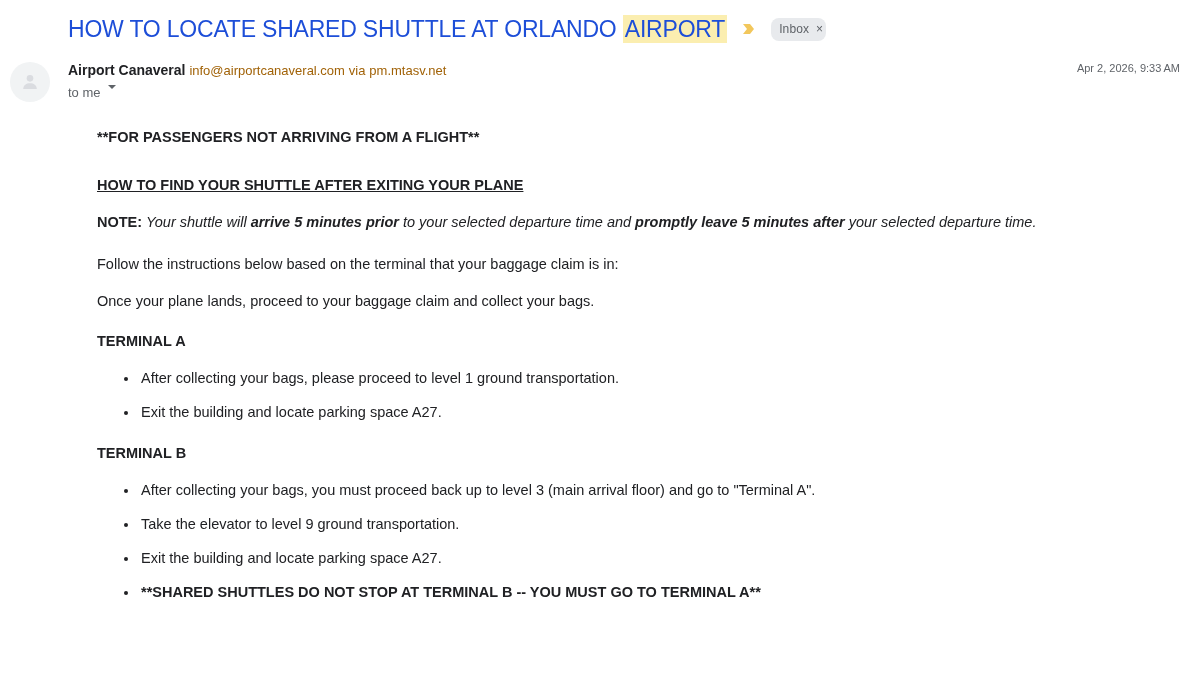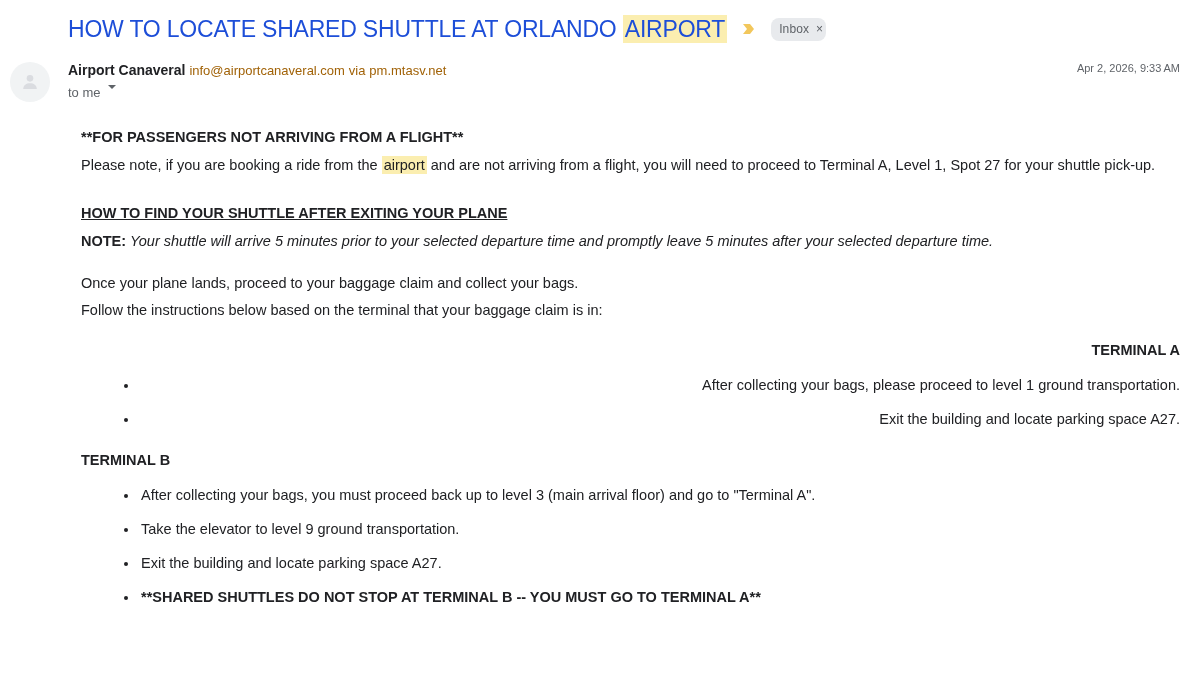--- a/index.html
+++ b/index.html
@@ -122,43 +122,43 @@
   }
 
   
   .body-wrap {
     padding: 0 20px 0 81px;
     font-size: 14.5px;
     color: #202124;
   }
   .p {
     line-height: 21px;
-    margin: 0;
+    margin: 16px;
   }
   .bold { font-weight: bold; }
   .ital { font-style: italic; }
-  .bolditalic { font-weight: normal; font-style: italic; }
+  .bolditalic { font-weight: bold; font-style: italic; }
   .underline { text-decoration: underline; }
 
   .blk-flight { margin-top: 25px; }
   .blk-flight .p + .p { margin-top: 7px; }
 
   .blk-find { margin-top: 27px; }
   .blk-find .p + .p { margin-top: 7px; }
 
   .blk-call { margin-top: 20px; }
 
   .blk-lands { margin-top: 21px; }
   .blk-lands .p + .p { margin-top: 6px; }
 
   .term-heading {
     font-weight: bold;
     line-height: 21px;
   }
-  .t-a { margin-top: 19px; text-align: right; }
+  .t-a { margin-top: 19px; }
   .t-b { margin-top: 20px; }
   .t-c { margin-top: 19px; }
 
   ul.bullets {
     margin: 14px 0 0 0;
     padding-left: 58px;
     list-style-type: disc;
   }
   ul.bullets li {
     line-height: 21px;
@@ -206,32 +206,31 @@
       <span class="caret"></span>
     </div>
   </div>
   <div class="timestamp">Apr 2, 2026, 9:33 AM</div>
 </div>
 
 <div class="body-wrap">
 
   <div class="blk-flight">
     <p class="p bold">**FOR PASSENGERS NOT ARRIVING FROM A FLIGHT**</p>
-    <p class="p"><span>Please note, if you are booking a ride from the </span><span class="hl">airport</span><span> and are not arriving from a flight, you will need to proceed to Terminal A, Level 1, Spot 27 for your shuttle pick-up.</span></p>
   </div>
 
   <div class="blk-find">
     <p class="p bold underline">HOW TO FIND YOUR SHUTTLE AFTER EXITING YOUR PLANE</p>
     <p class="p"><span class="bold">NOTE:</span><span class="ital"> Your shuttle will </span><span class="bolditalic">arrive 5 minutes prior</span><span class="ital"> to your selected departure time and </span><span class="bolditalic">promptly leave 5 minutes after</span><span class="ital"> your selected departure time.</span></p>
   </div>
 
 
   <div class="blk-lands">
+    <p class="p">Follow the instructions below based on the terminal that your baggage claim is in:</p>
     <p class="p">Once your plane lands, proceed to your baggage claim and collect your bags.</p>
-    <p class="p">Follow the instructions below based on the terminal that your baggage claim is in:</p>
   </div>
 
   <div class="t-a">
     <p class="p term-heading">TERMINAL A</p>
     <ul class="bullets">
       <li>After collecting your bags, please proceed to level 1 ground transportation.</li>
       <li>Exit the building and locate parking space A27.</li>
     </ul>
   </div>
 

